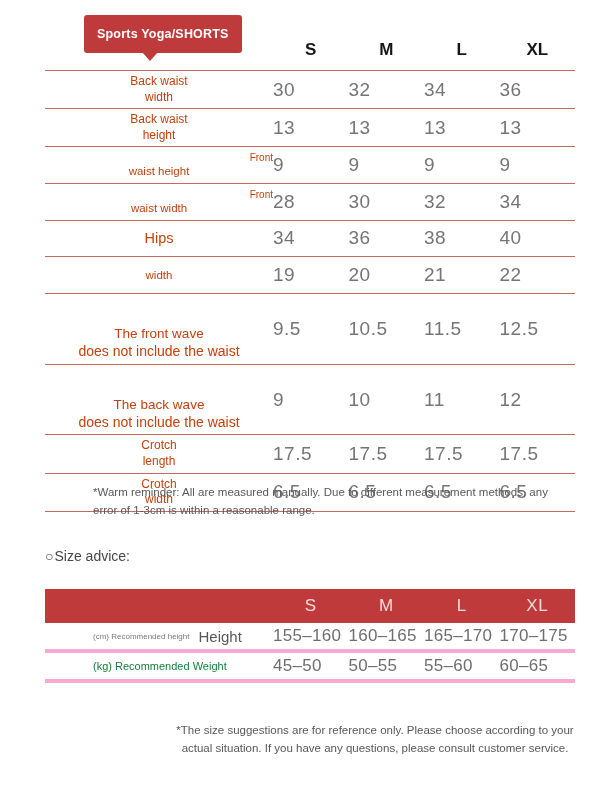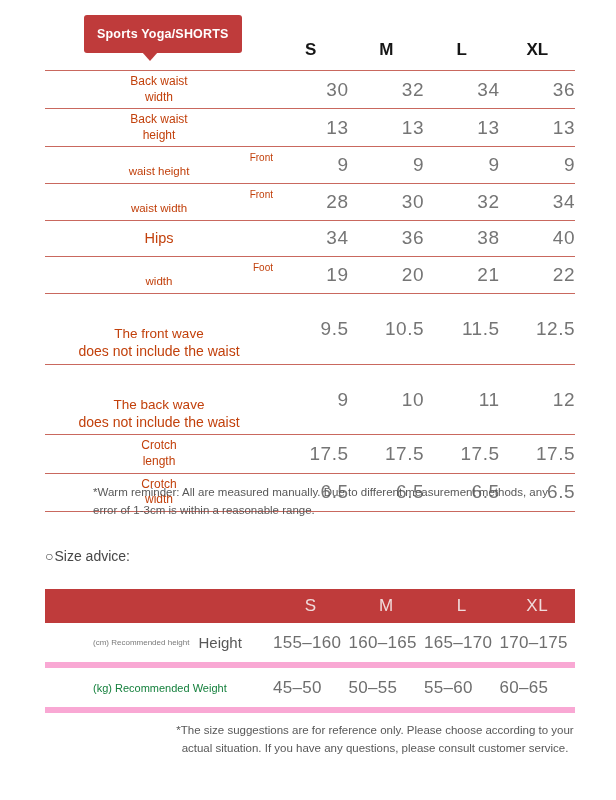--- a/index.html
+++ b/index.html
@@ -17,41 +17,41 @@
     border-top:9px solid #bf3b3b; }
 
   
   .t1 { position:absolute; left:45px; top:30px; width:530px; }
   .grid { display:grid; grid-template-columns:228px repeat(4,1fr); }
   .thead { height:40px; align-items:center; }
   .thead .head { text-align:center; font-size:17px; font-weight:bold; color:#161616; }
   .tbody { border-bottom:1px solid #c9685e; }
   .trow { min-height:36.65px; border-top:1px solid #c9685e; align-items:center; }
   .cell.lab { text-align:center; color:#c2410c; line-height:1.3; padding:3px 0; }
-  .cell.val { text-align:right; font-size:19px; color:#757575; font-weight:300;
+  .cell.val { text-align:left; font-size:19px; color:#757575; font-weight:300;
     letter-spacing:.5px; }
   .v-plain .l1, .v-plain .l2 { font-size:12px; }
   .v-lead .l1 { font-size:10px;text-align:right; } .v-lead .l2 { font-size:11.5px; }
   .v-single .l1 { font-size:14.5px; }
   .v-wave .l1 { font-size:13.5px;margin-top:28px; } .v-wave .l2 { font-size:14px; }
   .v-lead-tiny .l1 { font-size:15.5px; } .v-lead-tiny .l2 { font-size:8.5px; }
 
   
   .reminder { position:absolute; left:93px; top:484px; width:472px;
     font-size:11.5px; color:#585858; line-height:1.55; }
 
   
   .advice-title { position:absolute; left:45px; top:548px; font-size:14px;
     color:#474747; display:flex; align-items:center; }
   .advice-title .circ { font-size:14px; margin-right:1px; color:#474747; }
 
   .t2 { position:absolute; left:45px; top:589px; width:530px; }
   .bar { height:34px; background:#bf3b3b; align-items:center; }
   .bar .bhead { text-align:center; font-size:17px; color:#f0dcdc; letter-spacing:.5px; }
-  .arow { height:45px; align-items:center; border-bottom:6px solid #f9a8d4; }
+  .arow { height:30px; align-items:center; border-bottom:4px solid #f9a8d4; }
   .alab { display:flex; align-items:center; padding-left:48px; gap:9px; }
   .unit-sm { font-size:8px; color:#7a7a7a; white-space:nowrap; }
   .unit-md { font-size:11px; color:#15803d; white-space:nowrap; }
   .alabel { font-size:15px; color:#585858; }
   .aval { font-size:17px; color:#6e6e6e; font-weight:300;
     letter-spacing:.3px; }
 
   
   .footer { position:absolute; left:165px; top:722px; width:420px;
     text-align:center; font-size:11.5px; color:#585858; line-height:1.55; }
@@ -119,21 +119,20 @@
           <div class="cell lab">
             <div class="l1">Hips</div>
           </div>
           <div class="cell val">34</div>
           <div class="cell val">36</div>
           <div class="cell val">38</div>
           <div class="cell val">40</div>
         </div>
         <div class="grid trow v-lead">
           <div class="cell lab">
-            <div class="l1">Foot</div>
             <div class="l2">width</div>
           </div>
           <div class="cell val">19</div>
           <div class="cell val">20</div>
           <div class="cell val">21</div>
           <div class="cell val">22</div>
         </div>
         <div class="grid trow v-wave">
           <div class="cell lab">
             <div class="l1">The front wave</div>

